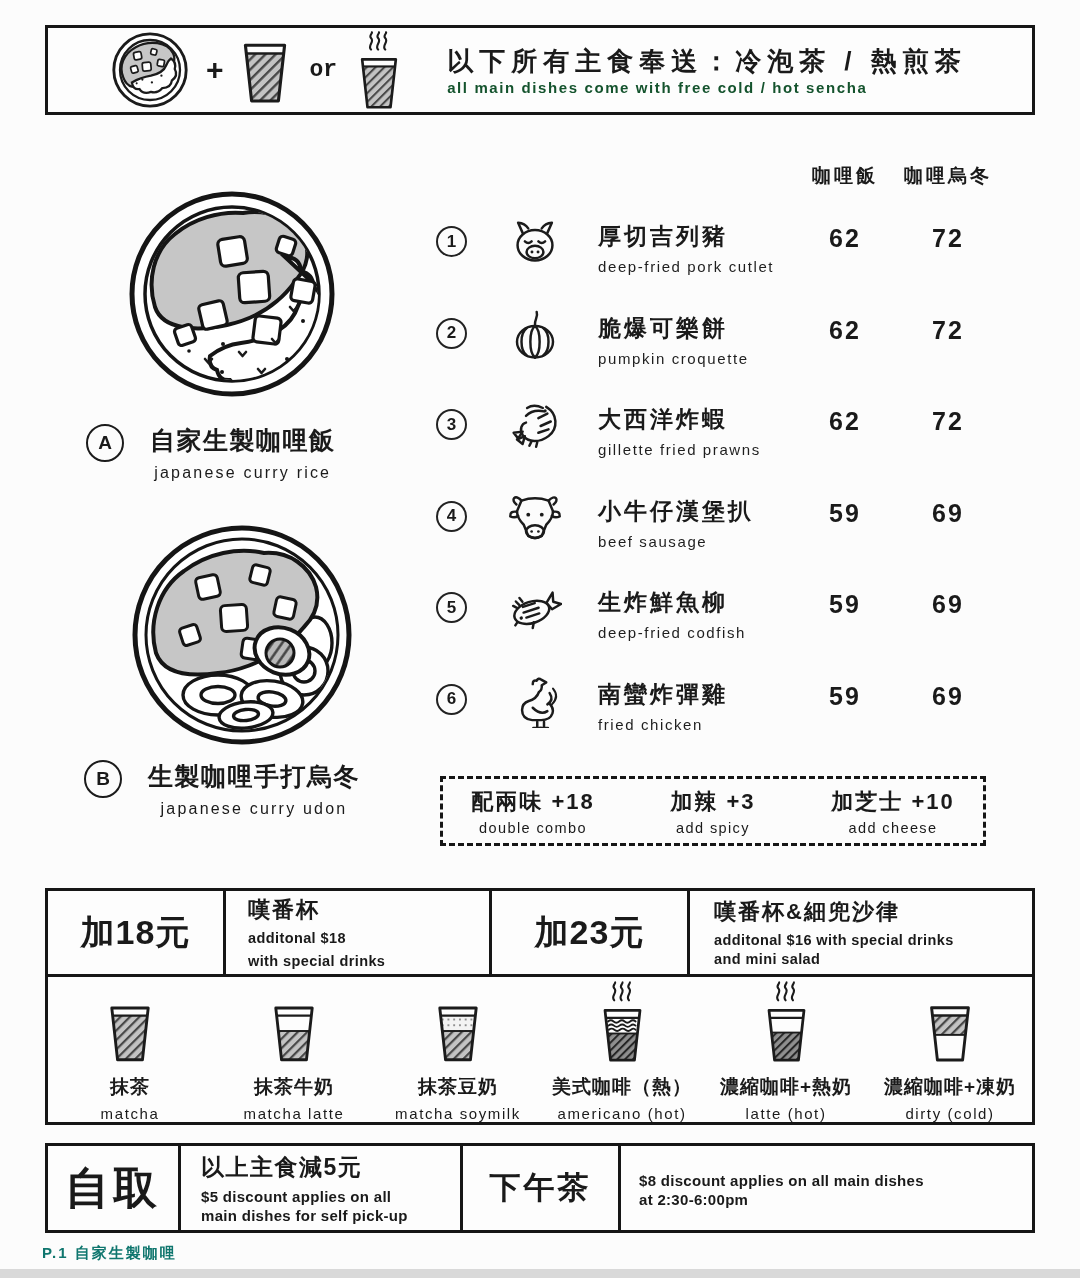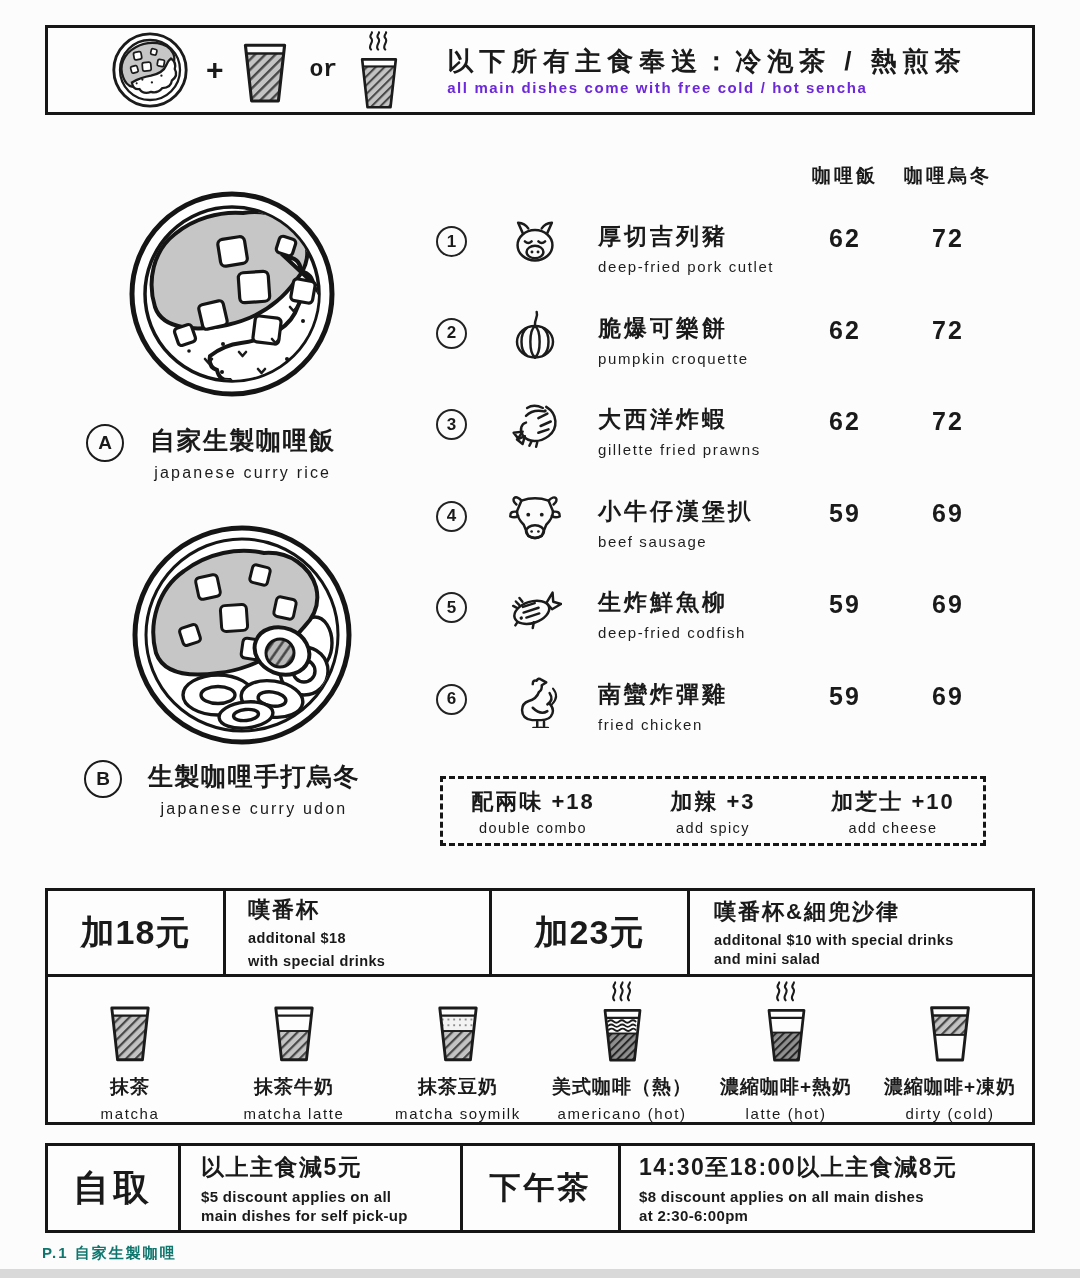--- a/index.html
+++ b/index.html
@@ -16,21 +16,21 @@
   
   .banner {
     position:absolute; left:45px; top:25px; width:990px; height:90px;
     border:3px solid #161616; background:#fdfdfd;
     display:flex; align-items:center; padding-left:62px;
   }
   .banner .plus { font-size:30px; font-weight:700; margin:0 16px; }
   .banner .or   { font-size:23px; font-weight:600; margin:0 20px;font-family:Liberation Mono, monospace; }
   .banner-text  { margin-left:46px; }
   .banner-title { font-size:26px; font-weight:700; letter-spacing:6px; }
-  .banner-sub   { font-size:15px; font-weight:700; letter-spacing:1.6px; color:#6d28d9; }
+  .banner-sub   { font-size:15px; font-weight:700; letter-spacing:1.6px; color:#14532d; }
 
   
   .colhead { position:absolute; top:163px; width:130px; text-align:center;
              font-size:19px; font-weight:700; letter-spacing:3px; }
   .colhead.c1 { left:780px; } .colhead.c2 { left:883px; }
 
   
   .items { position:absolute; left:430px; top:198px; width:606px; }
   .item  { position:relative; height:91.5px; }
   .item .num {
@@ -84,21 +84,21 @@
   .drink  { flex:1; display:flex; flex-direction:column; align-items:center; }
   .cupbox { height:84px; display:flex; align-items:flex-end; justify-content:center; }
   .dname  { font-size:19px; font-weight:700; letter-spacing:1px; margin-top:12px; }
   .den    { font-size:15px; letter-spacing:1.6px; margin-top:5px; font-weight:500; }
 
   
   .bottom { position:absolute; left:45px; top:1143px; width:990px; height:90px;
             border:3px solid #161616; background:#fdfdfd; display:flex; }
   .bcell { display:flex; flex-direction:column; justify-content:center; }
   .bcell.t1 { width:133px; border-right:3px solid #161616; align-items:center;
-              font-size:36px; font-weight:800; letter-spacing:4px; }
+              font-size:44px; font-weight:800; letter-spacing:4px; }
   .bcell.t2 { width:282px; border-right:3px solid #161616; padding-left:20px; }
   .bcell.t3 { width:158px; border-right:3px solid #161616; align-items:center;
               font-size:31px; font-weight:800; letter-spacing:3px; }
   .bcell.t4 { flex:1; padding-left:18px; }
   .btitle { font-size:23px; font-weight:700; letter-spacing:1.5px; }
   .bdesc  { font-size:15px; line-height:19px; margin-top:4px; font-weight:600; letter-spacing:0.3px; }
 
   .pagefoot { position:absolute; left:42px; top:1244px; font-size:15px;
               letter-spacing:2px; color:#0f766e; font-weight:600; }
 </style>
@@ -418,21 +418,21 @@
     <div class="offers">
       <div class="ocell price o1">加18元</div>
       <div class="ocell o2">
         <div class="otitle">嘆番杯</div>
         <div class="odesc">additonal $18</div>
         <div class="odesc" style="margin-top:4px">with special drinks</div>
       </div>
       <div class="ocell price o3">加23元</div>
       <div class="ocell o4">
         <div class="otitle">嘆番杯&amp;細兜沙律</div>
-        <div class="odesc">additonal $10 with special drinks</div>
+        <div class="odesc">additonal $16 with special drinks</div>
         <div class="odesc" style="margin-top:0">and mini salad</div>
       </div>
     </div>
     <div class="drinks">
 
       <div class="drink">
         <div class="cupbox">
           <svg width="46" height="62" viewBox="0 0 48 64">
             <polygon points="5.9,16 42.1,16 37,62 11,62" fill="url(#hatch)"></polygon>
             <path d="M5,8 L11,62 L37,62 L43,8 Z" class="ink" stroke-width="3"></path>
@@ -528,20 +528,19 @@
 
   <div class="bottom">
     <div class="bcell t1">自取</div>
     <div class="bcell t2">
       <div class="btitle">以上主食減5元</div>
       <div class="bdesc">$5 discount applies on all</div>
       <div class="bdesc" style="margin-top:0">main dishes for self pick-up</div>
     </div>
     <div class="bcell t3">下午茶</div>
     <div class="bcell t4">
-      <div class="btitle">14:30至18:00以上主食減8元</div>
       <div class="bdesc">$8 discount applies on all main dishes</div>
       <div class="bdesc" style="margin-top:0">at 2:30-6:00pm</div>
     </div>
   </div>
 
   <div class="pagefoot">P.1 自家生製咖哩</div>
 </div>
 
 </body></html>

